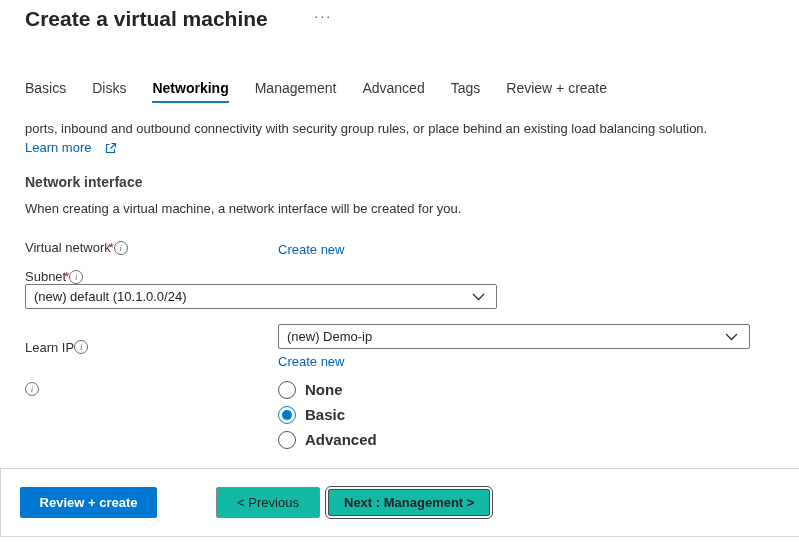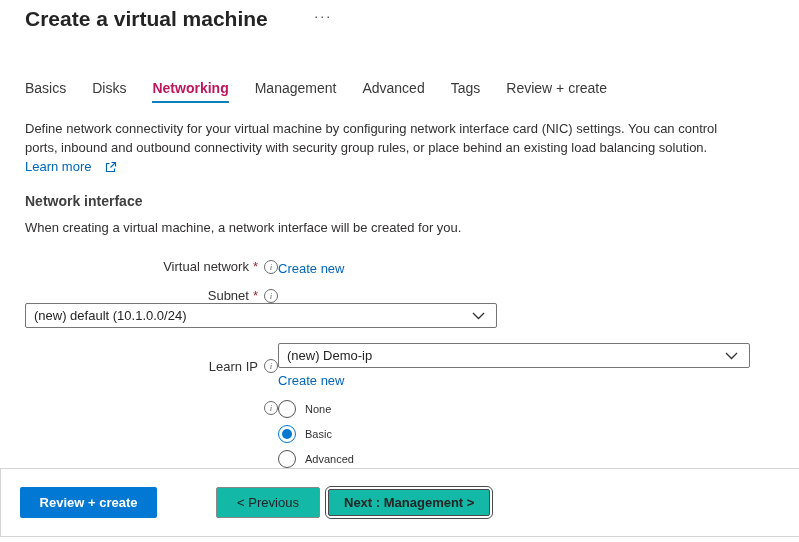--- a/index.html
+++ b/index.html
@@ -14,36 +14,36 @@
   .content { height: 468px; overflow: hidden; }
 
   
   .title-row { display: flex; align-items: flex-start; padding: 5px 0 0 25px; }
   .page-title { font-size: 21px; font-weight: 700; color: #242424; line-height: 28px; }
   .menu-dots { margin-left: 46px; margin-top: 2px; color: #605e5c; font-size: 15px; letter-spacing: 1px; cursor: pointer; }
 
   
   .tabs { display: flex; gap: 26px; padding-left: 25px; margin-top: 47px; font-size: 14px; }
   .tab { padding-bottom: 5px; border-bottom: 2px solid transparent; color: #3b3a39; cursor: pointer; text-align: center; }
-  .tab.active { font-weight: 600; color: #be185d; border-bottom-color: #0f7fba; }
+  .tab.active { font-weight: 600; color: #000000; border-bottom-color: #0f7fba; }
 
   
   .description { padding-left: 25px; margin-top: 16px; font-size: 13px; line-height: 19px; color: #323130; }
   .link { color: #0065b3; text-decoration: none; cursor: pointer; }
   .learn-more { display: inline-flex; align-items: center; gap: 14px; font-size: 13px; line-height: 19px; }
   .ext-icon svg { display: block; }
 
   
   .section-heading { padding-left: 25px; margin-top: 17px; font-size: 14px; font-weight: 700; color: #404040; }
   .section-subtext { padding-left: 25px; margin-top: 11px; font-size: 13px; color: #323130; }
 
   
   .form { margin-top: 21px; }
   .form-row { display: flex; padding-left: 25px; }
-  .label-col { width: 253px; display: flex; align-items: center; gap: 6px; font-size: 13px; color: #323130; justify-content: flex-end; }
+  .label-col { width: 253px; display: flex; align-items: center; font-size: 13px; color: #323130; }
   .label-col.top { align-items: flex-start; line-height: 25px; }
   .required-mark { color: #a4262c; margin-left: -2px; }
   .info-icon {
     width: 14px; height: 14px; border: 1px solid #6b6b6b; border-radius: 50%;
     display: inline-flex; align-items: center; justify-content: center;
     font-size: 9px; color: #6b6b6b; font-family: "Liberation Serif", serif; font-style: italic;
     flex-shrink: 0; cursor: default;
   }
   .field-col { width: 472px; }
   .select-box {
@@ -58,21 +58,21 @@
   .mb-row3 { margin-bottom: 7px; }
 
   
   .radio-row { display: flex; align-items: center; gap: 9px; height: 25px; cursor: pointer; }
   .radio-circle {
     width: 18px; height: 18px; border: 1px solid #555453; border-radius: 50%;
     background: #fff; display: flex; align-items: center; justify-content: center; flex-shrink: 0;
   }
   .radio-circle.selected { border-color: #0078d4; }
   .radio-dot { width: 10px; height: 10px; border-radius: 50%; background: #0078d4; }
-  .radio-label { font-size: 11px; color: #323130; }
+  .radio-label { font-size: 15px; color: #323130; font-weight: bold; }
 
   
   .footer {
     height: 69px; border-top: 1px solid #d6d6d6; border-left: 1px solid #d6d6d6;
     border-bottom: 1px solid #d6d6d6;
     display: flex; align-items: center; padding-left: 19px;
   }
   .btn { font-family: "Liberation Sans", sans-serif; font-size: 13px; cursor: pointer; }
   .btn-primary {
     width: 137px; height: 31px; background: #0078d4; color: #fff;
@@ -103,21 +103,20 @@
     <div class="tab">Basics</div>
     <div class="tab">Disks</div>
     <div class="tab active">Networking</div>
     <div class="tab">Management</div>
     <div class="tab">Advanced</div>
     <div class="tab">Tags</div>
     <div class="tab">Review + create</div>
   </div>
 
   <div class="description">
-    <div>Define network connectivity for your virtual machine by configuring network interface card (NIC) settings. You can control</div>
     <div>ports, inbound and outbound connectivity with security group rules, or place behind an existing load balancing solution.</div>
     <a class="link learn-more">
       <span>Learn more</span>
       <span class="ext-icon">
         <svg width="12" height="12" viewBox="0 0 12 12" fill="none" stroke="#0065b3" stroke-width="1.2">
           <path d="M4.5 2.5 H1.5 V10.5 H9.5 V7.5"></path>
           <path d="M6.5 1.5 H10.5 V5.5"></path>
           <path d="M10.3 1.7 L5.5 6.5"></path>
         </svg>
       </span>

